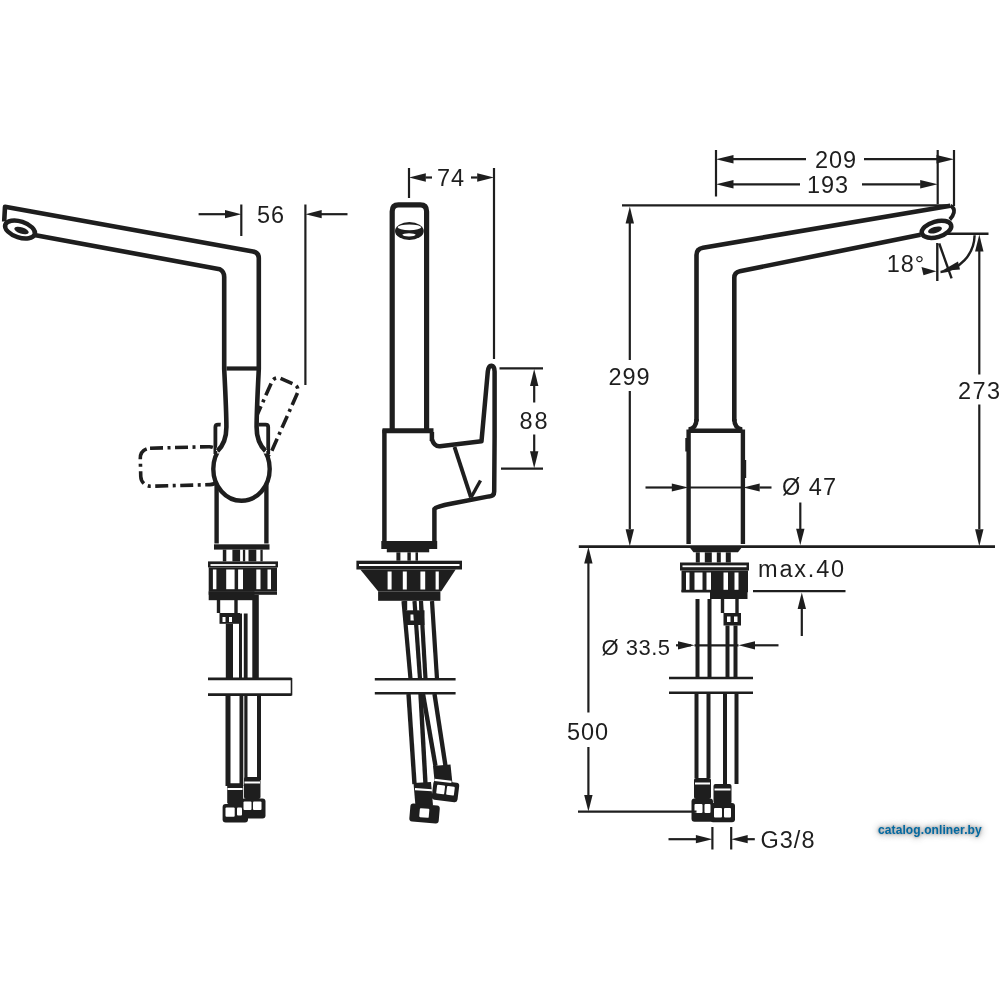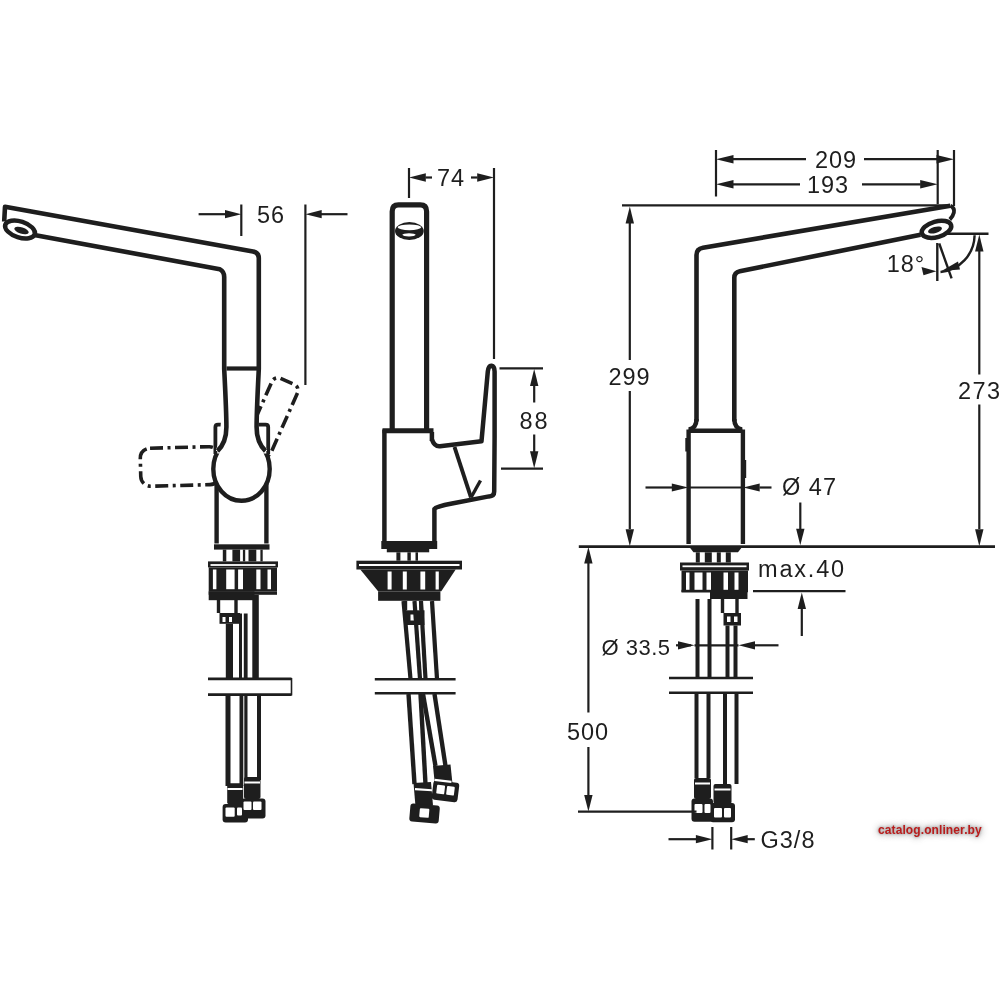--- a/index.html
+++ b/index.html
@@ -1,19 +1,19 @@
 <!DOCTYPE html>
 <html><head>
 <meta charset="utf-8">
 <style>
   html,body{margin:0;padding:0;background:#fff;width:1000px;height:1000px;overflow:hidden;}
   .wrap{position:relative;width:1000px;height:1000px;font-family:"Liberation Sans",sans-serif;}
   svg{position:absolute;left:0;top:0;}
   .wm{position:absolute;left:878px;top:823px;width:105px;font-family:"Liberation Sans",sans-serif;
-      font-size:12px;font-weight:bold;color:#b91c1c;letter-spacing:0.1px;
+      font-size:12px;font-weight:bold;color:#0369a1;letter-spacing:0.1px;
       text-shadow:0 0 2px #b2b2b2,0 0 3px #acacac,0 0 6px #a6a6a6,0 0 10px #b2b2b2;}
 </style>
 </head>
 <body>
 <div class="wrap">
 <svg width="1000" height="1000" viewBox="0 0 1000 1000">
 <rect x="0" y="0" width="1000" height="1000" fill="#ffffff"></rect>
 <g id="all" fill="none" stroke="#1e1e1e" stroke-linecap="butt" stroke-linejoin="round">
 
 <g id="leftview">

